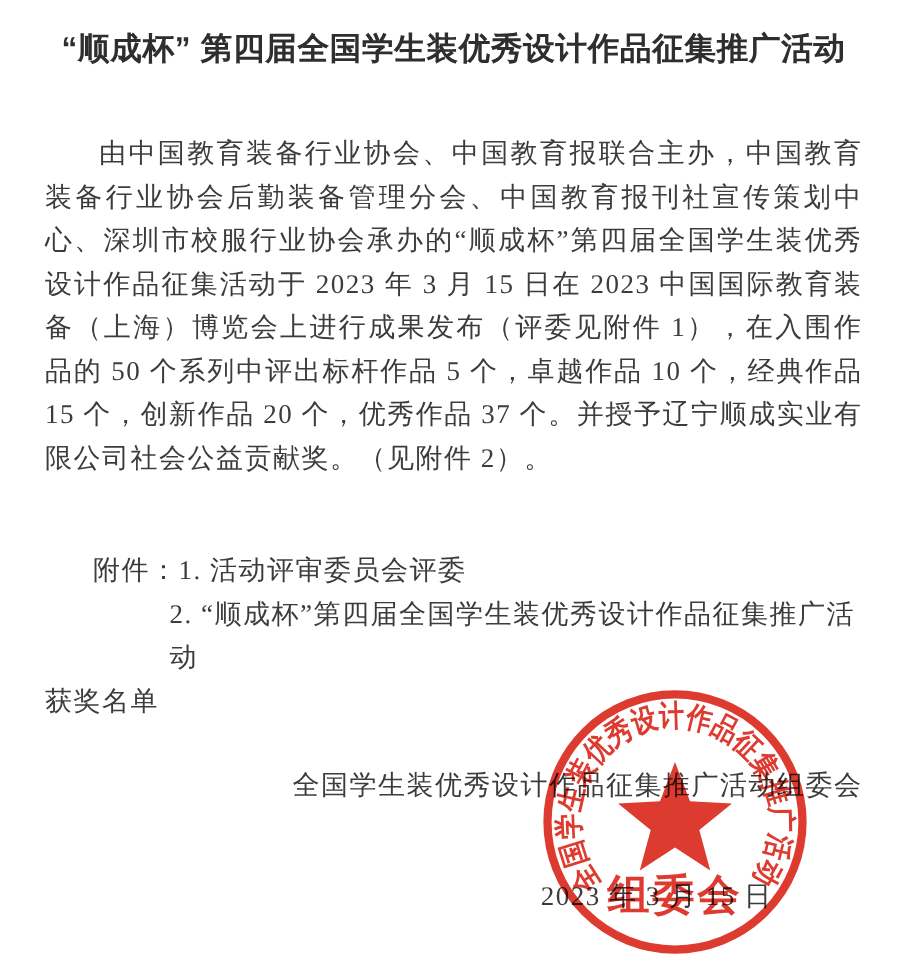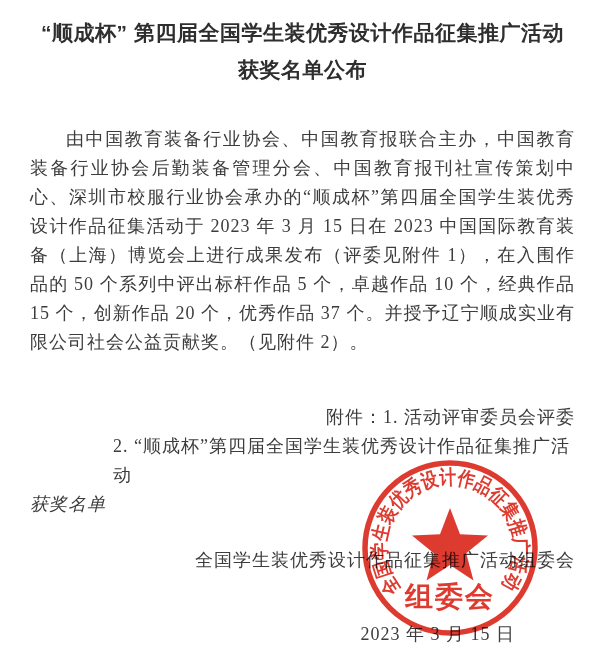--- a/index.html
+++ b/index.html
@@ -34,23 +34,23 @@
   .body-text p.para {
     margin: 0;
     text-indent: 2em;
   }
   .attachments {
     margin-top: 46px;
     font-size: 18px;
     line-height: 29px;
     letter-spacing: 1px;
   }
-  .att-line1 { padding-left: 32px; text-align: right; }
+  .att-line1 { padding-left: 32px; }
   .att-line2 { padding-left: 83px; }
-  .att-line3 { padding-left: 0; font-style: italic; }
+  .att-line3 { padding-left: 0; }
   .signature {
     margin-top: 27px;
     font-size: 18px;
     line-height: 29px;
     letter-spacing: 1px;
     text-align: right;
   }
   .sig-date { margin-right: 60px; margin-top: 45px; }
   .stamp {
     position: absolute;
@@ -73,21 +73,20 @@
     letter-spacing: 2px;
   }
 </style>
 </head>
 <body>
 
 <div class="page">
 
   <div class="title">
     <div>“顺成杯” 第四届全国学生装优秀设计作品征集推广活动</div>
-    <div>获奖名单公布</div>
   </div>
 
   <div class="body-text">
     <p class="para">由中国教育装备行业协会、中国教育报联合主办，中国教育装备行业协会后勤装备管理分会、中国教育报刊社宣传策划中心、深圳市校服行业协会承办的“顺成杯”第四届全国学生装优秀设计作品征集活动于 2023 年 3 月 15 日在 2023 中国国际教育装备（上海）博览会上进行成果发布（评委见附件 1），在入围作品的 50 个系列中评出标杆作品 5 个，卓越作品 10 个，经典作品 15 个，创新作品 20 个，优秀作品 37 个。并授予辽宁顺成实业有限公司社会公益贡献奖。（见附件 2）。</p>
   </div>
 
   <div class="attachments">
     <div class="att-line1">附件：1. 活动评审委员会评委</div>
     <div class="att-line2">2. “顺成杯”第四届全国学生装优秀设计作品征集推广活动</div>
     <div class="att-line3">获奖名单</div>

